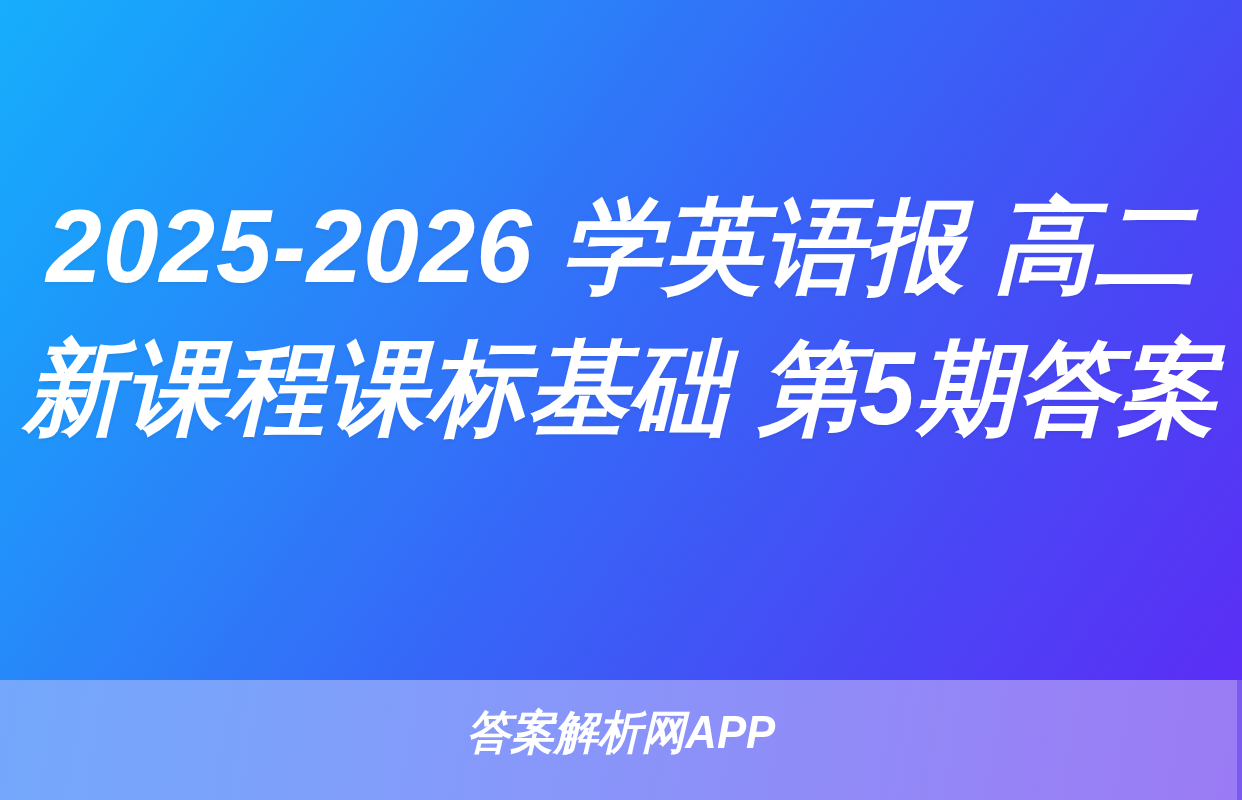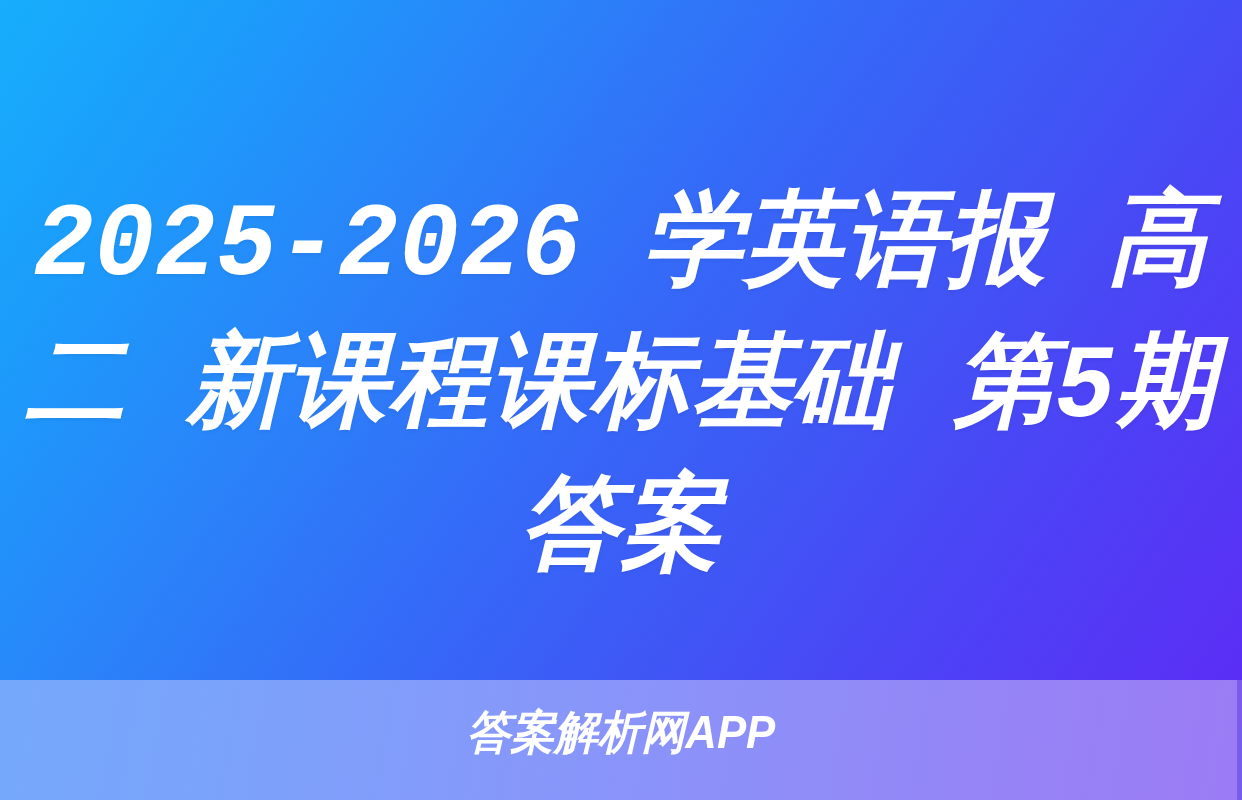--- a/index.html
+++ b/index.html
@@ -27,21 +27,20 @@
     height: 680px;
     background: linear-gradient(125deg,
                 #17aefc 0%,
                 #1b9dfb 14%,
                 #2a83f9 32%,
                 #3569f8 50%,
                 #4055f5 66%,
                 #4c43f6 80%,
                 #5b2ef5 100%);
     overflow: hidden;
-    font-family: Liberation Mono, monospace;
   }
 
   #title {
     position: absolute;
     left: 0;
     right: 0;
     top: 176px;
     text-align: center;
     color: #ffffff;
     font-size: 103px;

